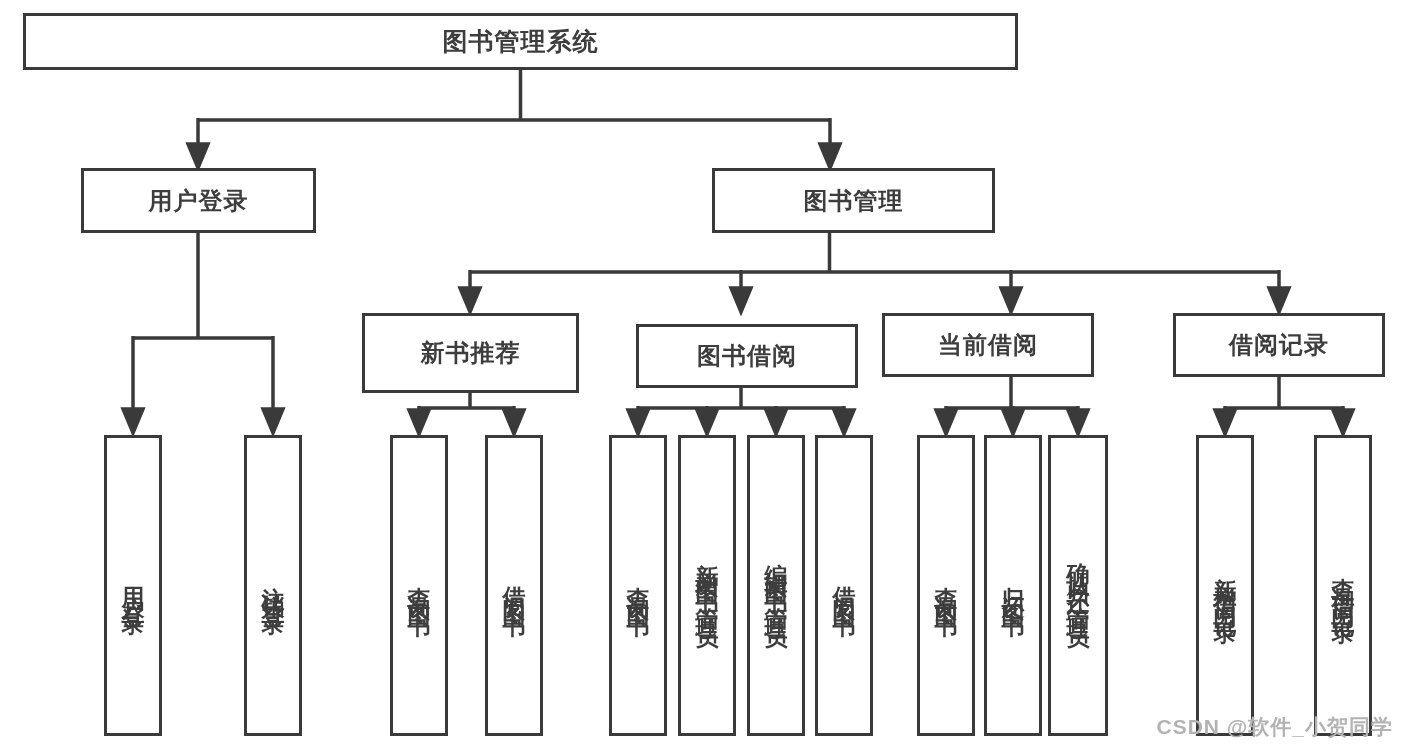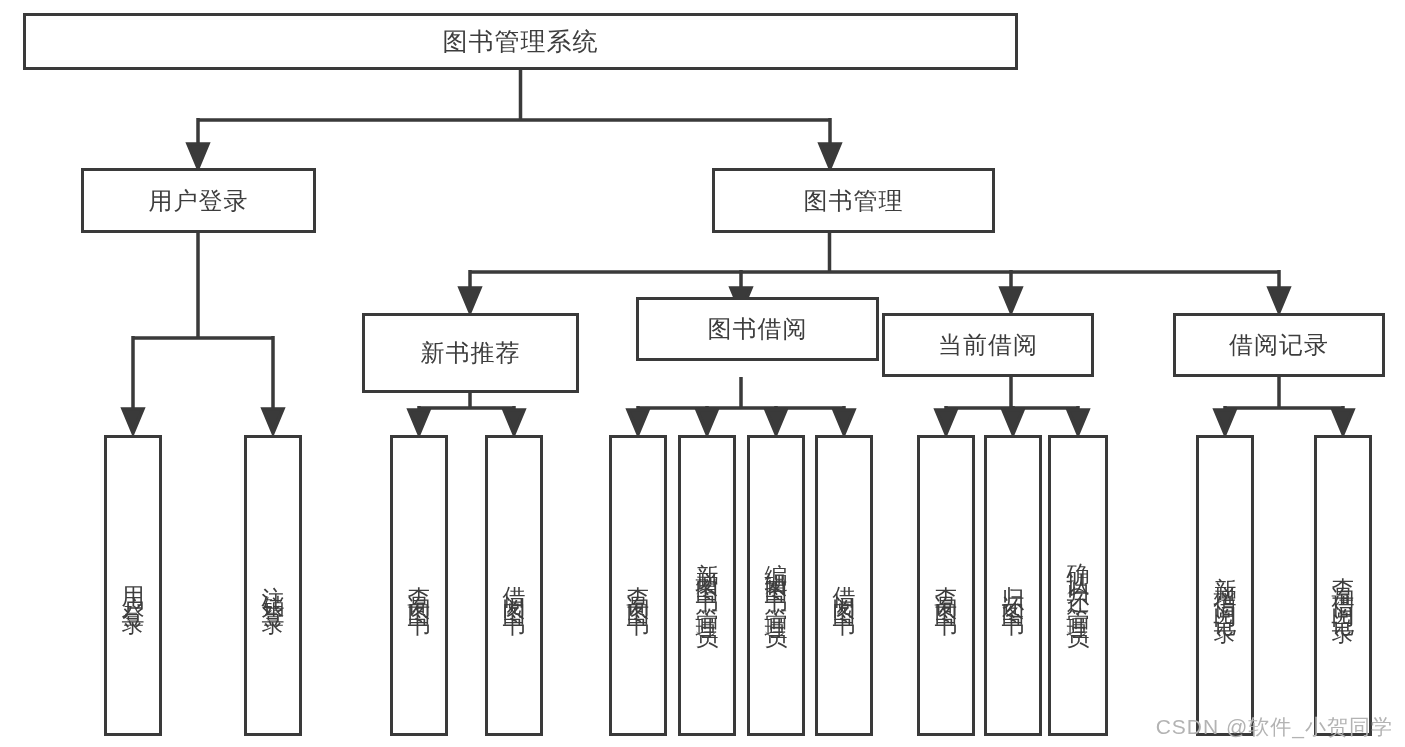--- a/index.html
+++ b/index.html
@@ -3,20 +3,21 @@
 <meta charset="utf-8">
 <style>
   html, body { margin: 0; padding: 0; background: #ffffff; }
   .canvas {
     position: relative;
     width: 1405px;
     height: 747px;
     background: #ffffff;
     font-family: "Liberation Sans", "DejaVu Sans", sans-serif;
     overflow: hidden;
+    font-weight: bold;
   }
   svg.connectors {
     position: absolute;
     left: 0; top: 0;
     width: 1405px; height: 747px;
   }
   .node {
     position: absolute;
     box-sizing: border-box;
     border: 3px solid #3a3a3a;
@@ -34,21 +35,21 @@
     font-size: 23px;
     line-height: 1;
     letter-spacing: 9px;
     white-space: nowrap;
   }
   
   .n-root   { left: 23px;  top: 13px;  width: 995px; height: 57px; }
   .n-login  { left: 81px;  top: 168px; width: 235px; height: 65px; }
   .n-mgmt   { left: 712px; top: 168px; width: 283px; height: 65px; text-align: center; }
   .n-l3-1   { left: 362px; top: 313px; width: 217px; height: 80px; }
-  .n-l3-2   { left: 636px; top: 297px; width: 243px; height: 64px; }
+  .n-l3-2   { left: 636px; top: 324px; width: 222px; height: 64px; }
   .n-l3-3   { left: 882px; top: 313px; width: 212px; height: 64px; }
   .n-l3-4   { left: 1173px;top: 313px; width: 212px; height: 64px; }
   .leaf     { top: 435px; height: 301px; width: 58px; }
   .lf-1  { left: 104px; }
   .lf-2  { left: 244px; }
   .lf-3  { left: 390px; }
   .lf-4  { left: 485px; }
   .lf-5  { left: 609px; }
   .lf-6  { left: 678px; }
   .lf-7  { left: 747px; }

